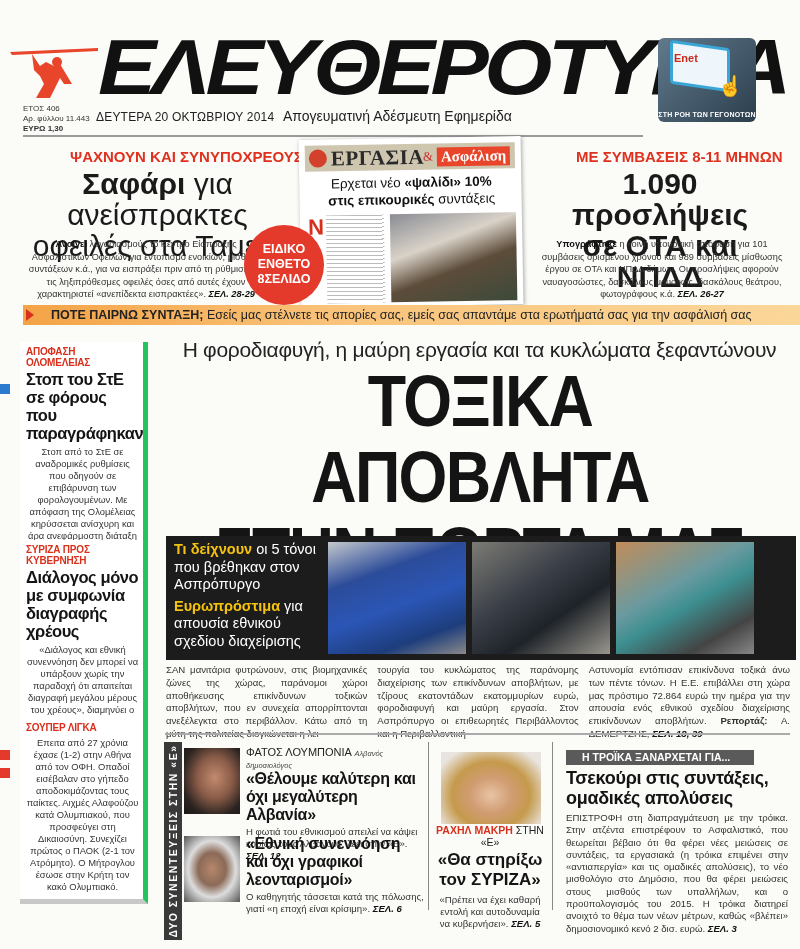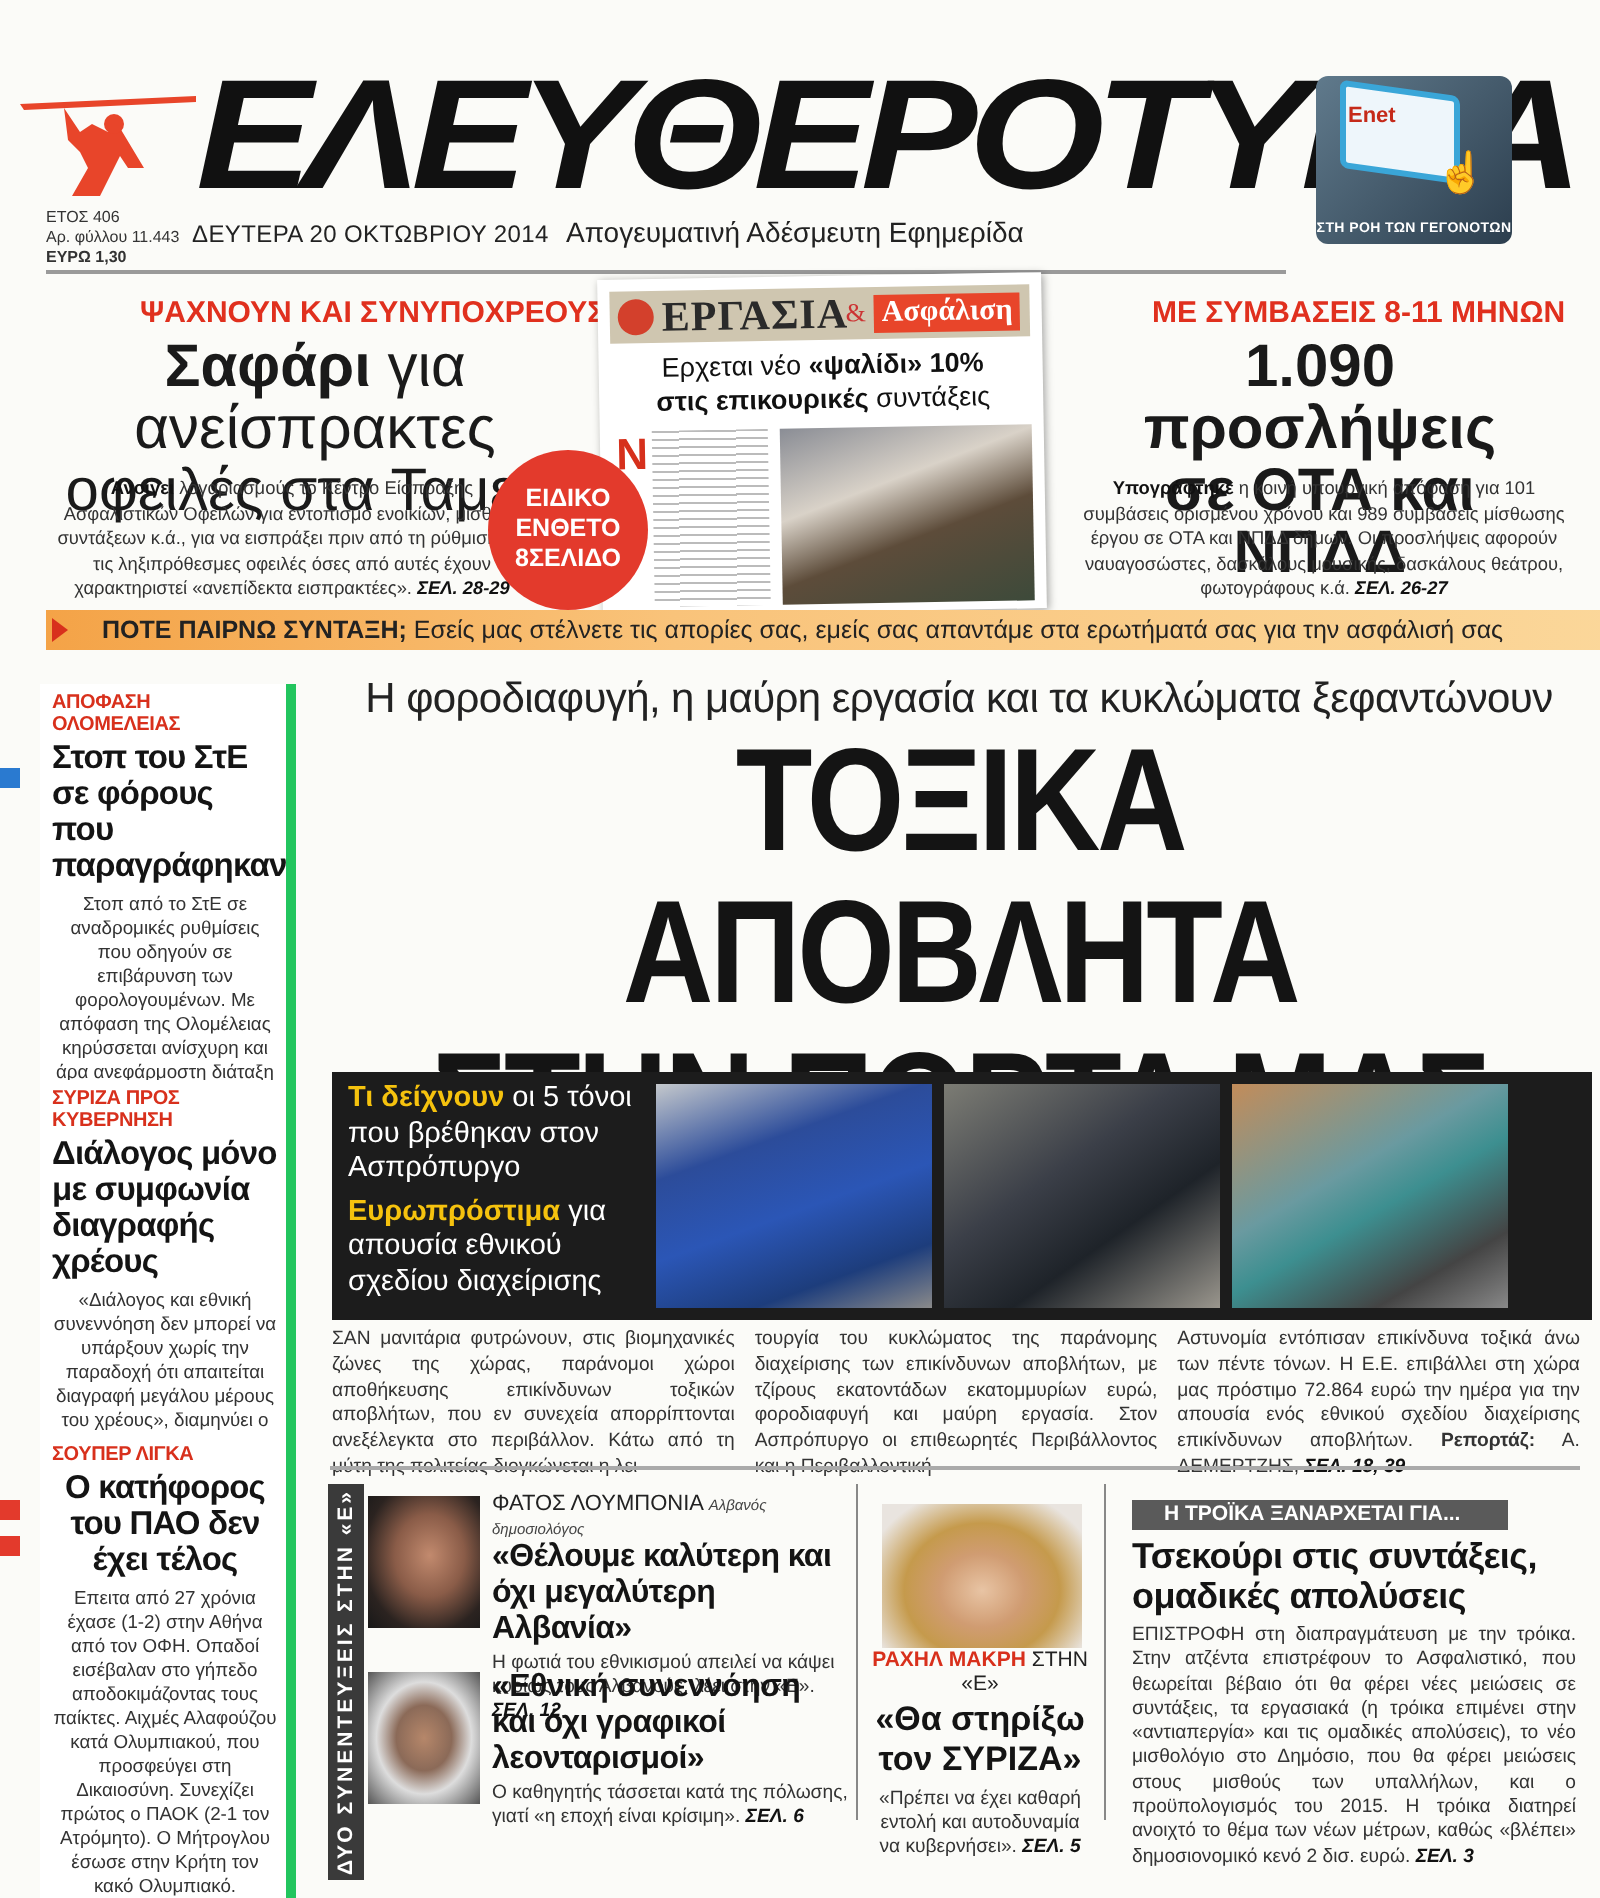--- a/index.html
+++ b/index.html
@@ -208,21 +208,20 @@
   <div class="sb-body">
     <span>«Διάλογος και εθνική συνεννόηση δεν μπορεί να υπάρξουν χωρίς την παραδοχή ότι απαιτείται διαγραφή μεγάλου μέρους του χρέους», διαμηνύει ο ΣΥΡΙΖΑ προς την κυβέρνηση, ενώ ο Αλέξης Τσίπρας, μιλώντας στην Κ.Ε., είπε ότι το κόμμα πρέπει να βγει στην κοινωνία.</span>
     <span class="ref">ΣΕΛ. 5</span>
   </div>
 </div>
 
 <div class="abs side-marker red" style="top:750px;"></div>
 <div class="abs side-marker red" style="top:768px;"></div>
 <div class="abs sidebar-box sb3 cond">
   <div class="sb-kicker">ΣΟΥΠΕΡ ΛΙΓΚΑ</div>
-  <div class="sb-title">Ο κατήφορος του ΠΑΟ δεν έχει τέλος</div>
   <div class="sb-body">Επειτα από 27 χρόνια έχασε (1-2) στην Αθήνα από τον ΟΦΗ. Οπαδοί εισέβαλαν στο γήπεδο αποδοκιμάζοντας τους παίκτες. Αιχμές Αλαφούζου κατά Ολυμπιακού, που προσφεύγει στη Δικαιοσύνη. Συνεχίζει πρώτος ο ΠΑΟΚ (2-1 τον Ατρόμητο). Ο Μήτρογλου έσωσε στην Κρήτη τον κακό Ολυμπιακό.</div>
 
 </div>
 
 <div class="abs main-kicker cond">Η φοροδιαφυγή, η μαύρη εργασία και τα κυκλώματα ξεφαντώνουν</div>
 <div class="abs main-title cond">
   <div>ΤΟΞΙΚΑ ΑΠΟΒΛΗΤΑ</div>
   <div>ΣΤΗΝ ΠΟΡΤΑ ΜΑΣ</div>
 </div>
 

